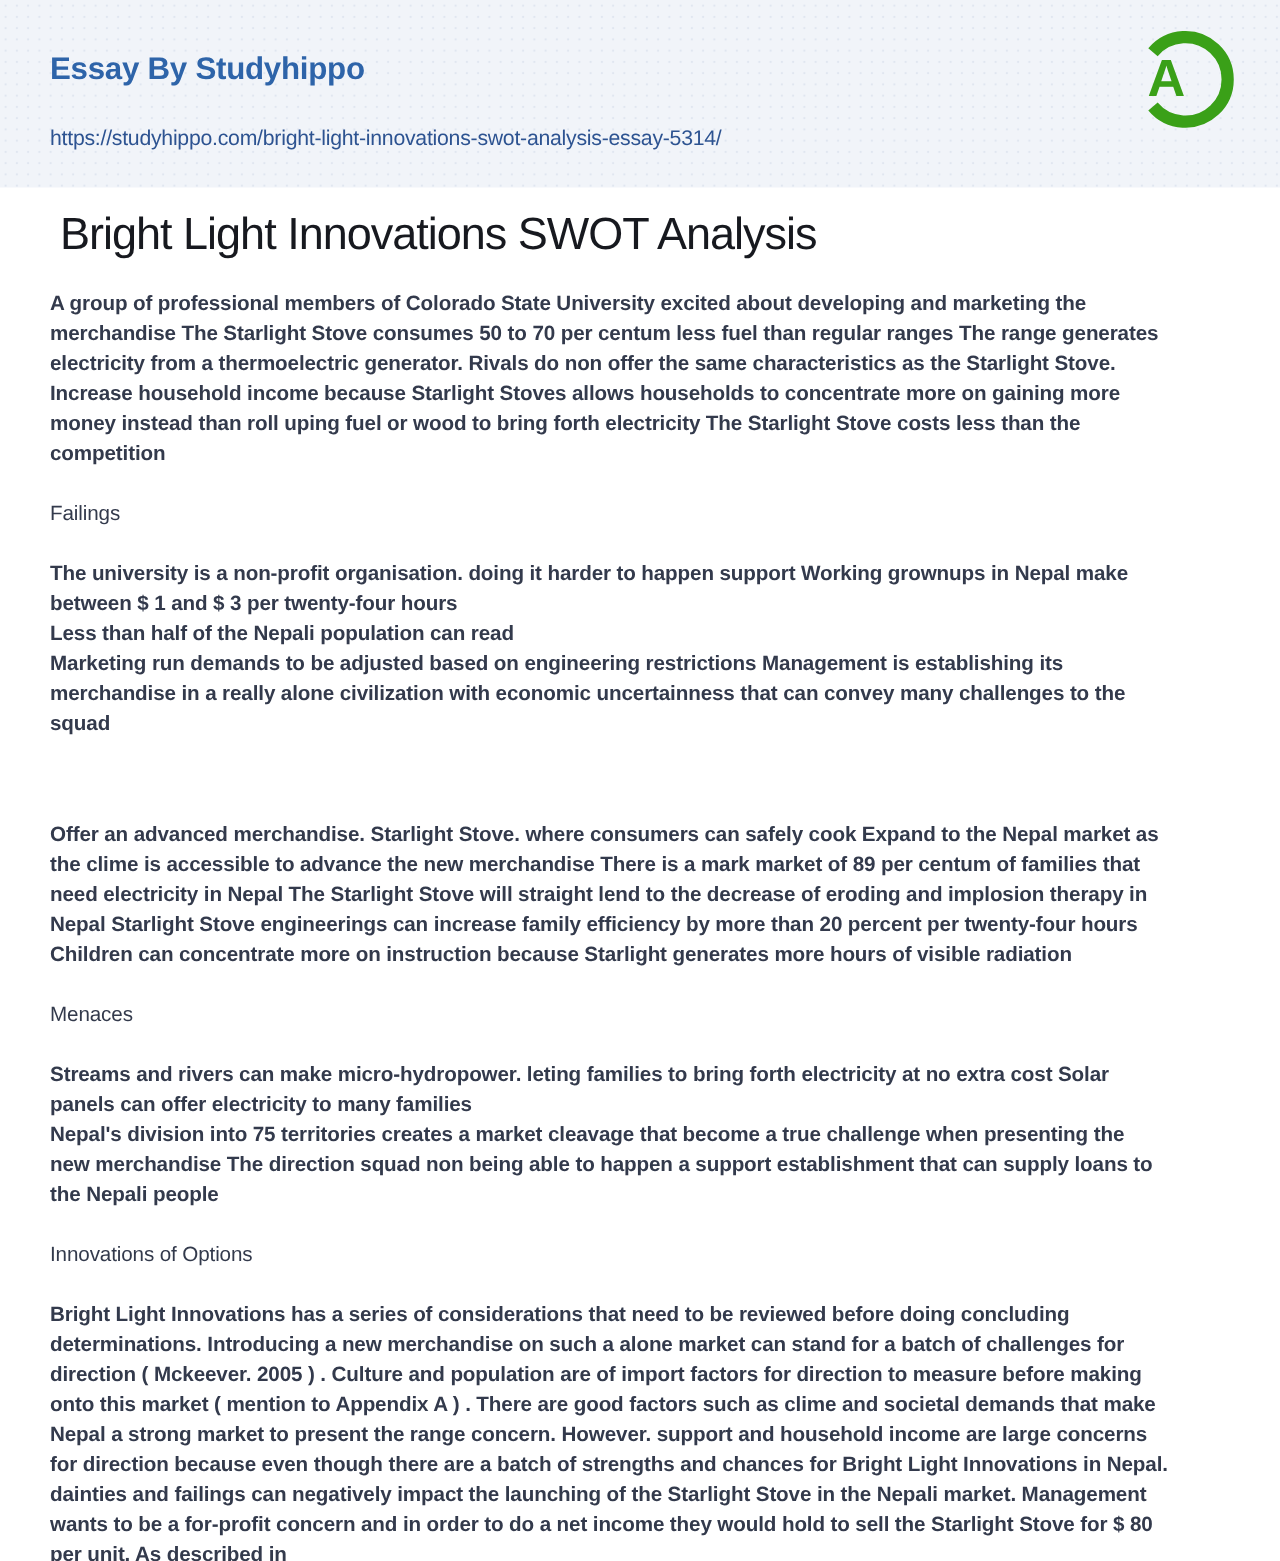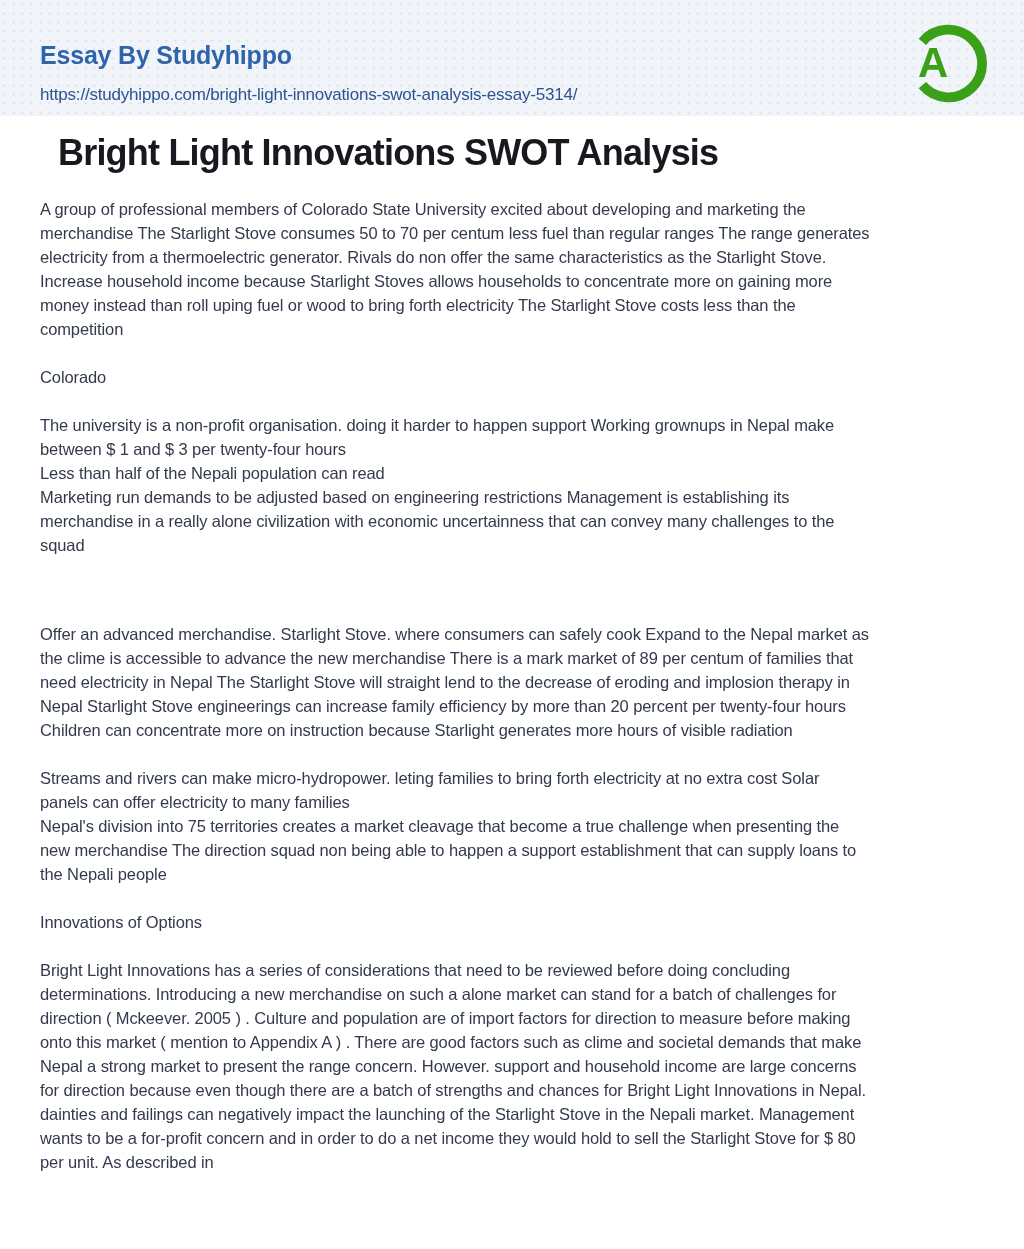--- a/index.html
+++ b/index.html
@@ -16,36 +16,36 @@
     font-family: "Liberation Sans", "DejaVu Sans", sans-serif;
     width: 1024px;
   }
   .page {
     width: 1024px;
     min-height: 1249px;
     background: #ffffff;
     position: relative;
   }
   .page-header {
-    height: 116px;
+    height: 150px;
     background-color: var(--header-bg);
     background-image: radial-gradient(circle, #e0e6f0 1px, rgba(0,0,0,0) 1.2px);
     background-size: 9px 9px;
     padding: 42px 40px 0 40px;
     position: relative;
   }
   .site-title {
     font-size: 25px;
     font-weight: 700;
     line-height: 26px;
     color: var(--link-blue);
     letter-spacing: -0.2px;
   }
   .page-url {
-    margin-top: 17px;
+    margin-top: 33px;
     font-size: 17px;
     line-height: 20px;
     color: var(--url-blue);
     letter-spacing: -0.2px;
     text-decoration: none;
     display: inline-block;
     cursor: pointer;
   }
   .logo {
     position: absolute;
@@ -63,34 +63,35 @@
   .logo-letter {
     fill: var(--brand-green);
     font-family: "Liberation Sans", "DejaVu Sans", sans-serif;
     font-weight: 700;
     font-size: 47px;
   }
   .essay-content {
     padding: 0 30px 40px 40px;
   }
   .essay-title {
-    margin: 17px 0 0 18px;
+    margin: 17px 0 0 8px;
     font-size: 36px;
     line-height: 40px;
-    font-weight: 700;
+    font-weight: 400;
     letter-spacing: -0.8px;
     color: var(--title-text);
   }
   .para {
     margin: 24px 0;
     font-size: 16.5px;
     line-height: 24px;
     color: var(--body-text);
     white-space: pre-line;
     letter-spacing: -0.1px;
+    font-weight: bold;
   }
   .section-heading {
     margin: 24px 0;
     font-size: 16.5px;
     line-height: 24px;
     font-weight: 400;
     color: var(--body-text);
     letter-spacing: -0.1px;
   }
   .spacer {
@@ -115,33 +116,34 @@
 
   <main class="essay-content">
     <h1 class="essay-title">Bright Light Innovations SWOT Analysis</h1>
     <div id="essay-body">
         <p class="para">A group of professional members of Colorado State University excited about developing and marketing the
 merchandise The Starlight Stove consumes 50 to 70 per centum less fuel than regular ranges The range generates
 electricity from a thermoelectric generator. Rivals do non offer the same characteristics as the Starlight Stove.
 Increase household income because Starlight Stoves allows households to concentrate more on gaining more
 money instead than roll uping fuel or wood to bring forth electricity The Starlight Stove costs less than the
 competition</p>
-        <h2 class="section-heading">Colorado</h2>
+        <h2 class="section-heading">Failings</h2>
         <p class="para">The university is a non-profit organisation. doing it harder to happen support Working grownups in Nepal make
 between $ 1 and $ 3 per twenty-four hours
 Less than half of the Nepali population can read
 Marketing run demands to be adjusted based on engineering restrictions Management is establishing its
 merchandise in a really alone civilization with economic uncertainness that can convey many challenges to the
 squad</p>
         <div class="spacer"></div>
         <p class="para">Offer an advanced merchandise. Starlight Stove. where consumers can safely cook Expand to the Nepal market as
 the clime is accessible to advance the new merchandise There is a mark market of 89 per centum of families that
 need electricity in Nepal The Starlight Stove will straight lend to the decrease of eroding and implosion therapy in
 Nepal Starlight Stove engineerings can increase family efficiency by more than 20 percent per twenty-four hours
 Children can concentrate more on instruction because Starlight generates more hours of visible radiation</p>
+        <h2 class="section-heading">Menaces</h2>
         <p class="para">Streams and rivers can make micro-hydropower. leting families to bring forth electricity at no extra cost Solar
 panels can offer electricity to many families
 Nepal's division into 75 territories creates a market cleavage that become a true challenge when presenting the
 new merchandise The direction squad non being able to happen a support establishment that can supply loans to
 the Nepali people</p>
         <h2 class="section-heading">Innovations of Options</h2>
         <p class="para">Bright Light Innovations has a series of considerations that need to be reviewed before doing concluding
 determinations. Introducing a new merchandise on such a alone market can stand for a batch of challenges for
 direction ( Mckeever. 2005 ) . Culture and population are of import factors for direction to measure before making
 onto this market ( mention to Appendix A ) . There are good factors such as clime and societal demands that make

